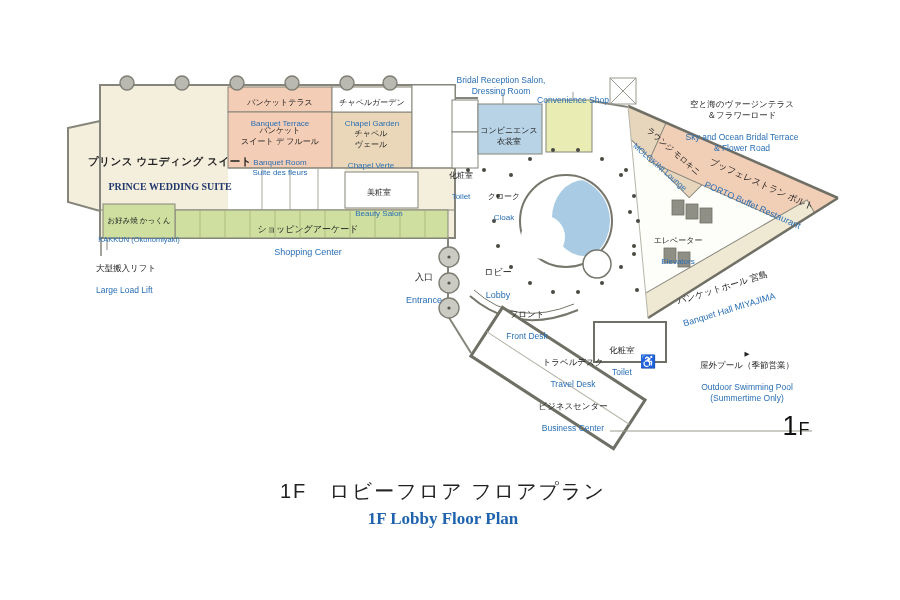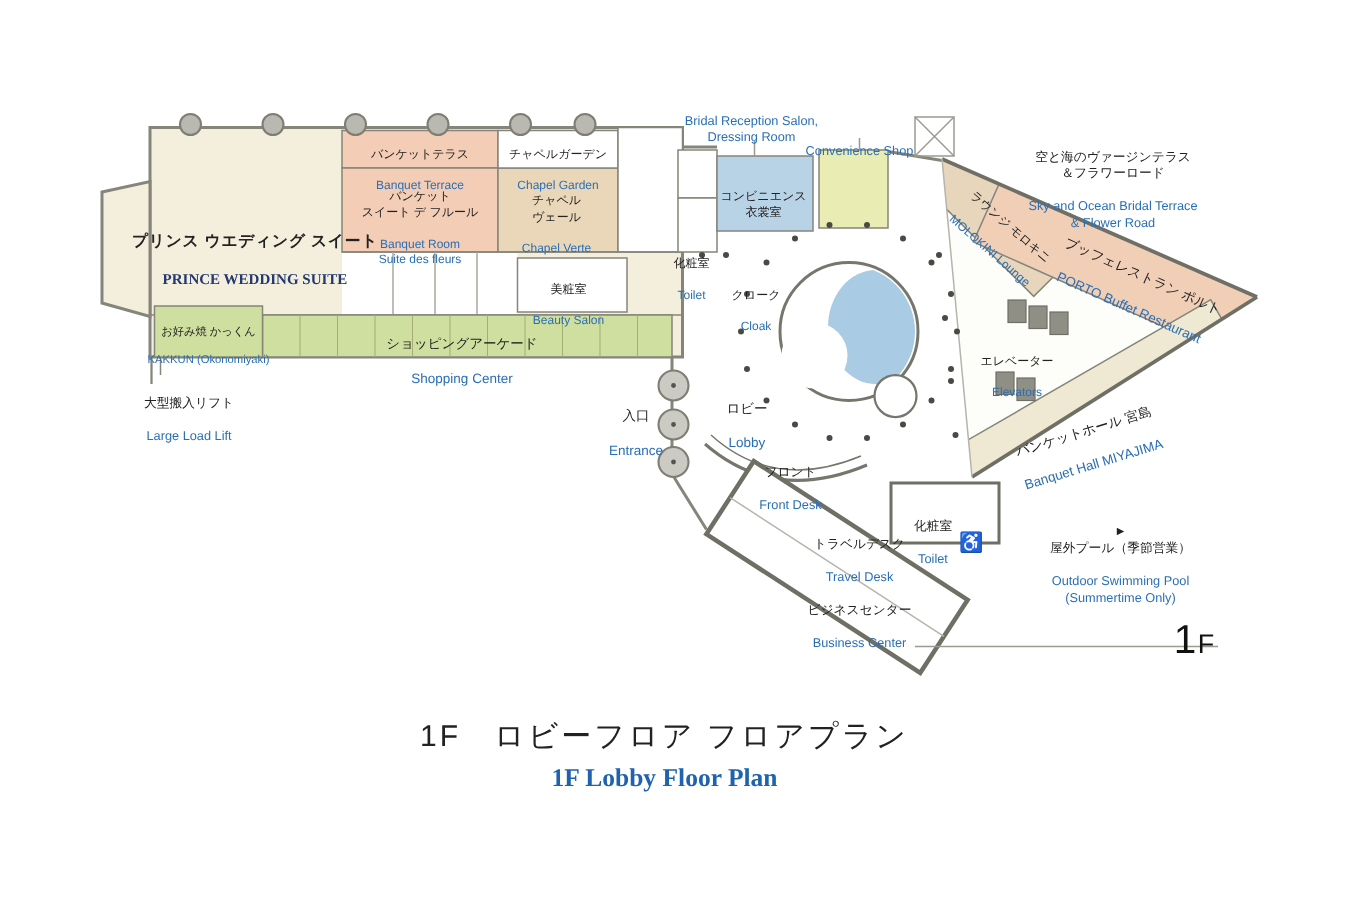--- a/index.html
+++ b/index.html
@@ -1,21 +1,21 @@
 <!DOCTYPE html>
 <html><head>
 <meta charset="utf-8">
 <style>
   html,body{margin:0;padding:0;background:#fff;}
   .stage{position:relative;width:900px;height:600px;background:#fff;overflow:hidden;
          font-family:"Liberation Sans",sans-serif;}
   .plan{position:absolute;left:0;top:0;}
   .lbl{position:absolute;transform:translateX(-50%);text-align:center;line-height:1.3;
        white-space:pre-line;font-size:8.5px;color:#222;}
-  .lbl.leftal{transform:none;text-align:center;}
+  .lbl.leftal{transform:none;text-align:left;}
   .jp{display:block;color:#222;}
   .en{display:block;color:#2a6fb4;}
   .navy{display:block;color:#22386e;font-family:"Liberation Serif",serif;font-weight:bold;}
   .title-jp{font-size:20px;letter-spacing:2px;color:#222;}
   .title-en{font-size:17px;color:#1f63ae;font-family:"Liberation Serif",serif;font-weight:bold;}
   .floor-big{font-size:27px;color:#111;letter-spacing:1px;}
   .floor-small{font-size:18px;color:#111;}
 </style>
 </head>
 <body>

